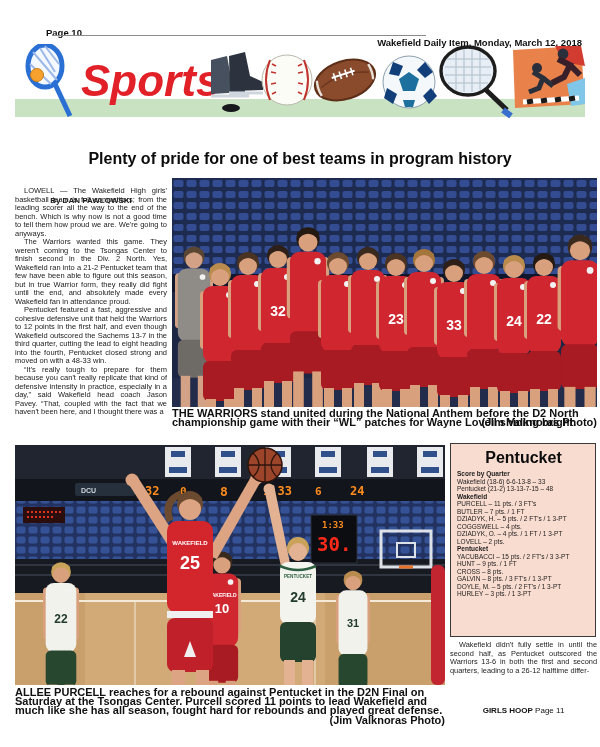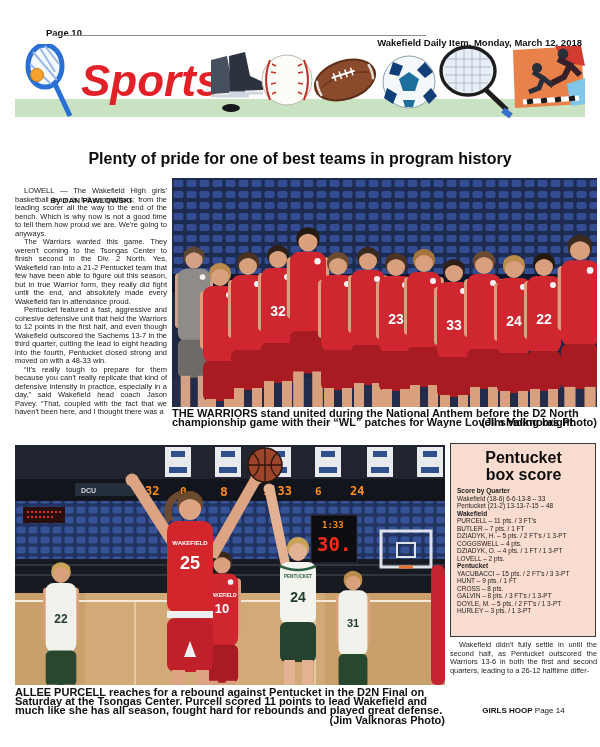--- a/index.html
+++ b/index.html
@@ -312,21 +312,20 @@
     </g>
   </svg>
 
   <div class="cap2 cap">
     <span>ALLEE PURCELL reaches for a rebound against Pentucket in the D2N Final on Saturday at the Tsongas Center. Purcell scored 11 points to lead Wakefield and much like she has all season, fought hard for rebounds and played great defense.</span>
     <span class="credit">(Jim Valknoras Photo)</span>
   </div>
 
   <div class="abs box">
     <div class="t">Pentucket</div>
-    <div class="t">box score</div>
     <div class="sep"></div>
     <div class="ln b">Score by Quarter</div>
     <div class="ln">Wakefield (18-6) 6-6-13-8 – 33</div>
     <div class="ln">Pentucket (21-2) 13-13-7-15 – 48</div>
     <div class="ln b">Wakefield</div>
     <div class="ln">PURCELL – 11 pts. / 3 FT's</div>
     <div class="ln">BUTLER – 7 pts. / 1 FT</div>
     <div class="ln">DZIADYK, H. – 5 pts. / 2 FT's / 1 3-PT</div>
     <div class="ln">COGGSWELL – 4 pts.</div>
     <div class="ln">DZIADYK, O. – 4 pts. / 1 FT / 1 3-PT</div>
@@ -337,16 +336,16 @@
     <div class="ln">CROSS – 8 pts.</div>
     <div class="ln">GALVIN – 8 pts. / 3 FT's / 1 3-PT</div>
     <div class="ln">DOYLE, M. – 5 pts. / 2 FT's / 1 3-PT</div>
     <div class="ln">HURLEY – 3 pts. / 1 3-PT</div>
   </div>
 
   <div class="abs colR">
     <p>Wakefield didn't fully settle in until the second half, as Pentucket outscored the Warriors 13-6 in both the first and second quarters, leading to a 26-12 halftime differ-</p>
   </div>
   <div class="abs jump">
-    <span class="b">GIRLS HOOP</span><span> Page 14</span>
+    <span class="b">GIRLS HOOP</span><span> Page 11</span>
   </div>
 
 </div>
 
 </body></html>

